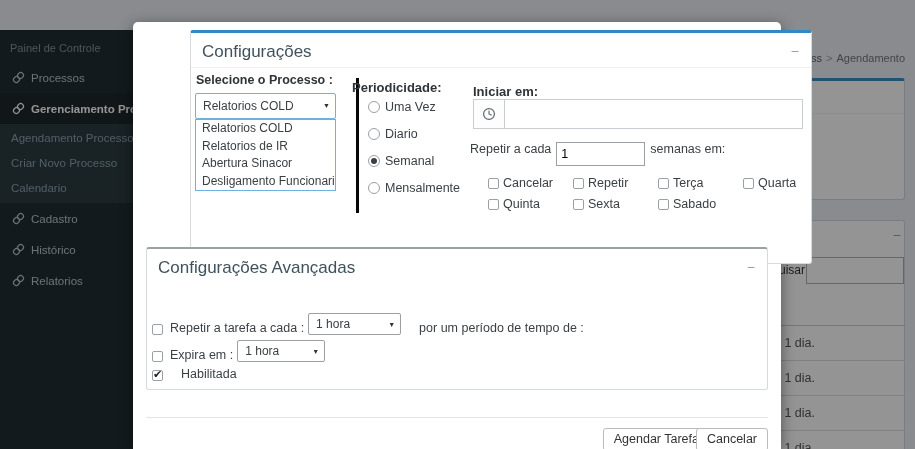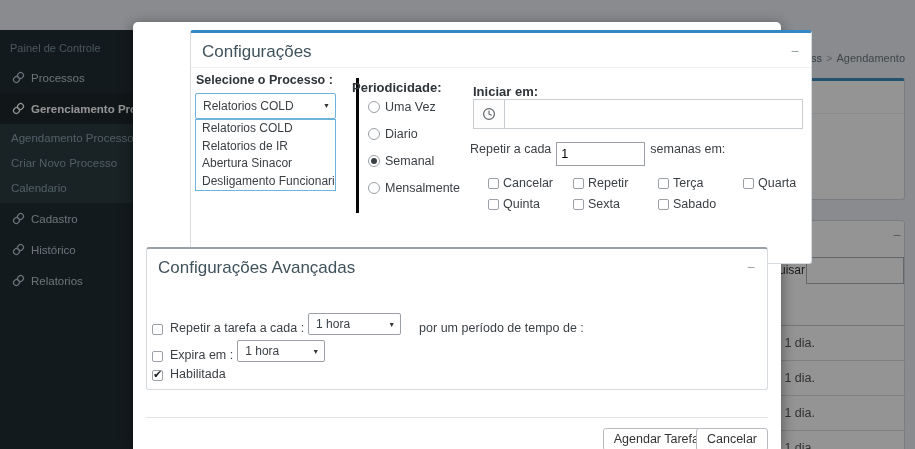--- a/index.html
+++ b/index.html
@@ -311,21 +311,21 @@
       </div>
 
       <div class="adv-row txt" style="top:91px;">
         <span class="cb" id="cb-expire"></span>
         <span style="margin-left:3px;">Expira em :</span>
         <span class="sel w-select3"><span>1 hora</span><span class="caret">▼</span></span>
       </div>
 
       <div class="adv-row txt" style="top:118px;">
         <span class="cb on" id="cb-enabled"></span>
-        <span style="margin-left:3px;">Habilitada</span>
+        <span style="margin-left:14px;">Habilitada</span>
       </div>
     </div>
 
     <div class="mfooter">
       <button class="btn btn-agendar">Agendar Tarefa</button>
       <button class="btn btn-cancel">Cancelar</button>
     </div>
   </div>
 </div>
 

